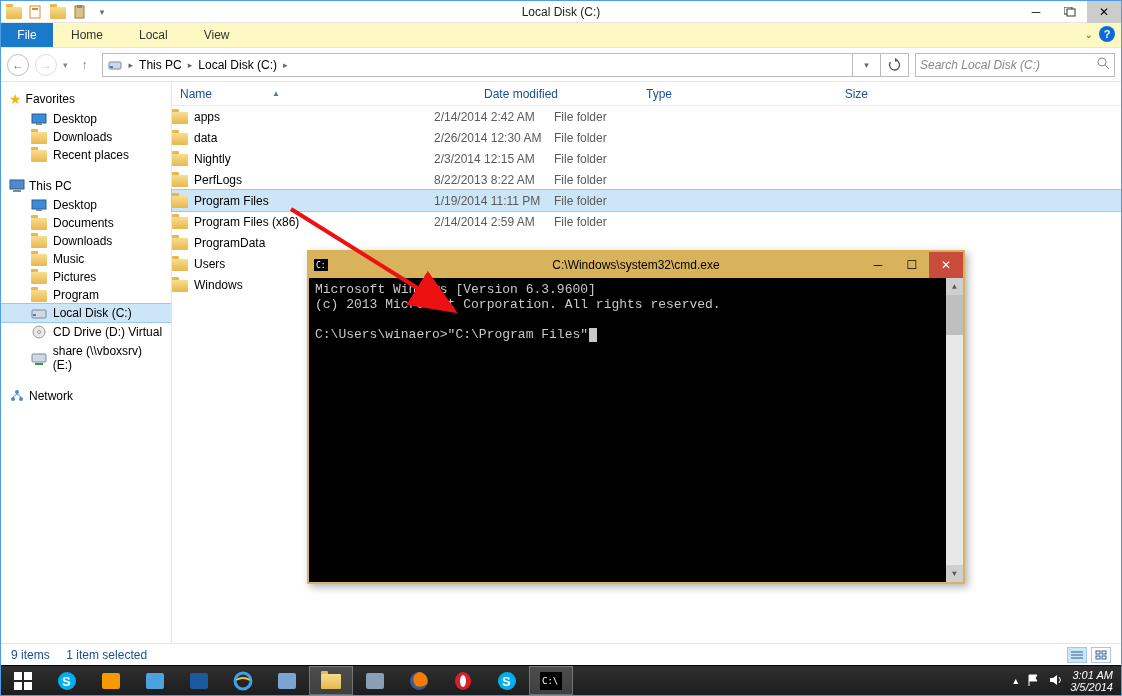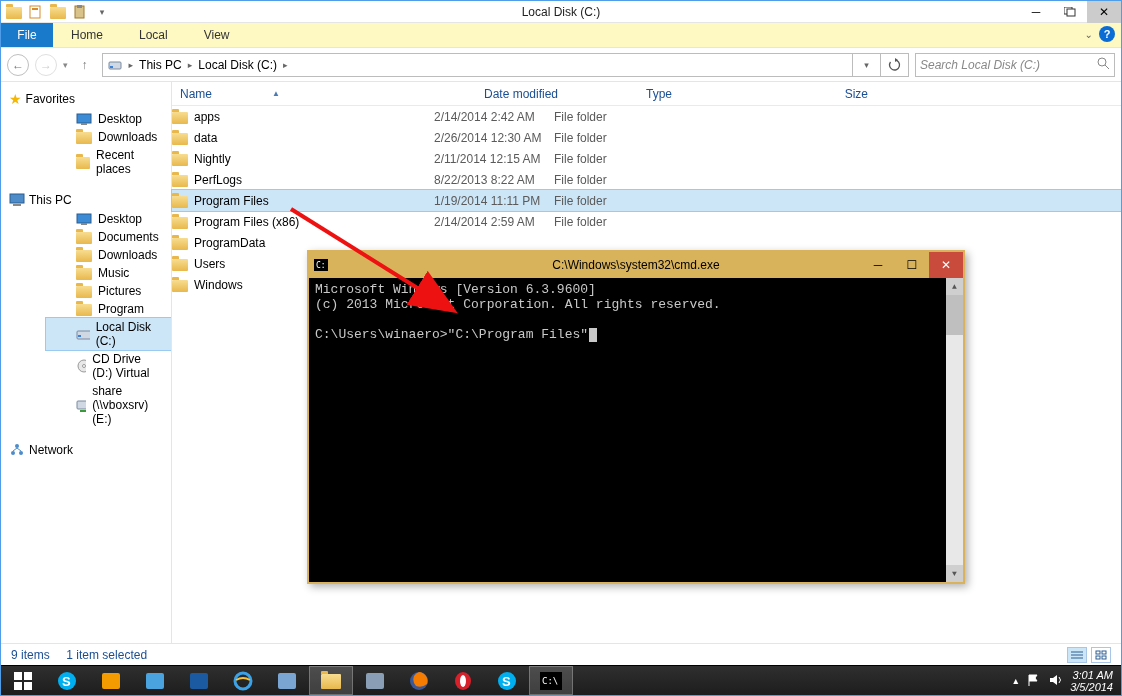--- a/index.html
+++ b/index.html
@@ -38,21 +38,21 @@
   .addr-box { flex:1; height:24px; border:1px solid #bcbcbc; display:flex; align-items:center; background:#fff; }
   .addr-seg { display:flex; align-items:center; padding:0 4px; height:100%; }
   .addr-seg svg { flex:none; }
   .addr-sep { color:#666; font-size:9px; padding:0 2px; }
   .addr-refresh { width:28px; display:flex; align-items:center; justify-content:center; border-left:1px solid #bcbcbc; height:100%;}
   .search-box { width:200px; height:24px; border:1px solid #bcbcbc; display:flex; align-items:center; padding:0 4px; color:#888; justify-content:space-between; }
   
   .main { display:flex; height:calc(100% - 22px - 25px - 34px - 22px - 30px); }
   .sidebar { width:170px; padding:6px 0; overflow:hidden; }
   .sidebar .group-head { display:flex; align-items:center; gap:4px; padding:3px 8px; }
-  .sidebar .item { display:flex; align-items:center; gap:6px; padding:2px 8px 2px 30px;margin-left:45px; }
+  .sidebar .item { display:flex; align-items:center; gap:6px; padding:2px 8px 2px 30px; }
   .sidebar .item.sel { background:#cde6f7; outline:1px solid #9bcaf0; }
   .sidebar .spacer { height:12px; }
   .content { flex:1; border-left:1px solid #e5e5e5; position:relative; }
   .cols-head { display:flex; height:24px; align-items:center; color:#1b4f93; border-bottom:1px solid #eaeaea;gap:42px; }
   .cols-head div { display:flex; align-items:center; height:100%; padding-left:8px; }
   .c-name { width:262px; } .c-date { width:120px;} .c-type{ width:118px;} .c-size{ width:80px; justify-content:flex-end; padding-right:10px;}
   .cols-head .c-name::after { content:"▲"; font-size:8px; color:#4b7bb5; margin-left:60px;}
   .rows .row { display:flex; height:21px; align-items:center; }
   .rows .row.sel { background:#cde6f7; outline:1px solid #9bcaf0;}
   .rows .row .c-name { display:flex; align-items:flex-end; gap:6px;}
@@ -299,21 +299,21 @@
           </div>
           <div class="c-date">2/26/2014 12:30 AM</div>
           <div class="c-type">File folder</div>
           <div class="c-size"></div>
         </div>
         <div class="row">
           <div class="c-name">
             <div class="folder-ico"></div>
             <span>Nightly</span>
           </div>
-          <div class="c-date">2/11/2014 12:15 AM</div>
+          <div class="c-date">2/3/2014 12:15 AM</div>
           <div class="c-type">File folder</div>
           <div class="c-size"></div>
         </div>
         <div class="row">
           <div class="c-name">
             <div class="folder-ico"></div>
             <span>PerfLogs</span>
           </div>
           <div class="c-date">8/22/2013 8:22 AM</div>
           <div class="c-type">File folder</div>

